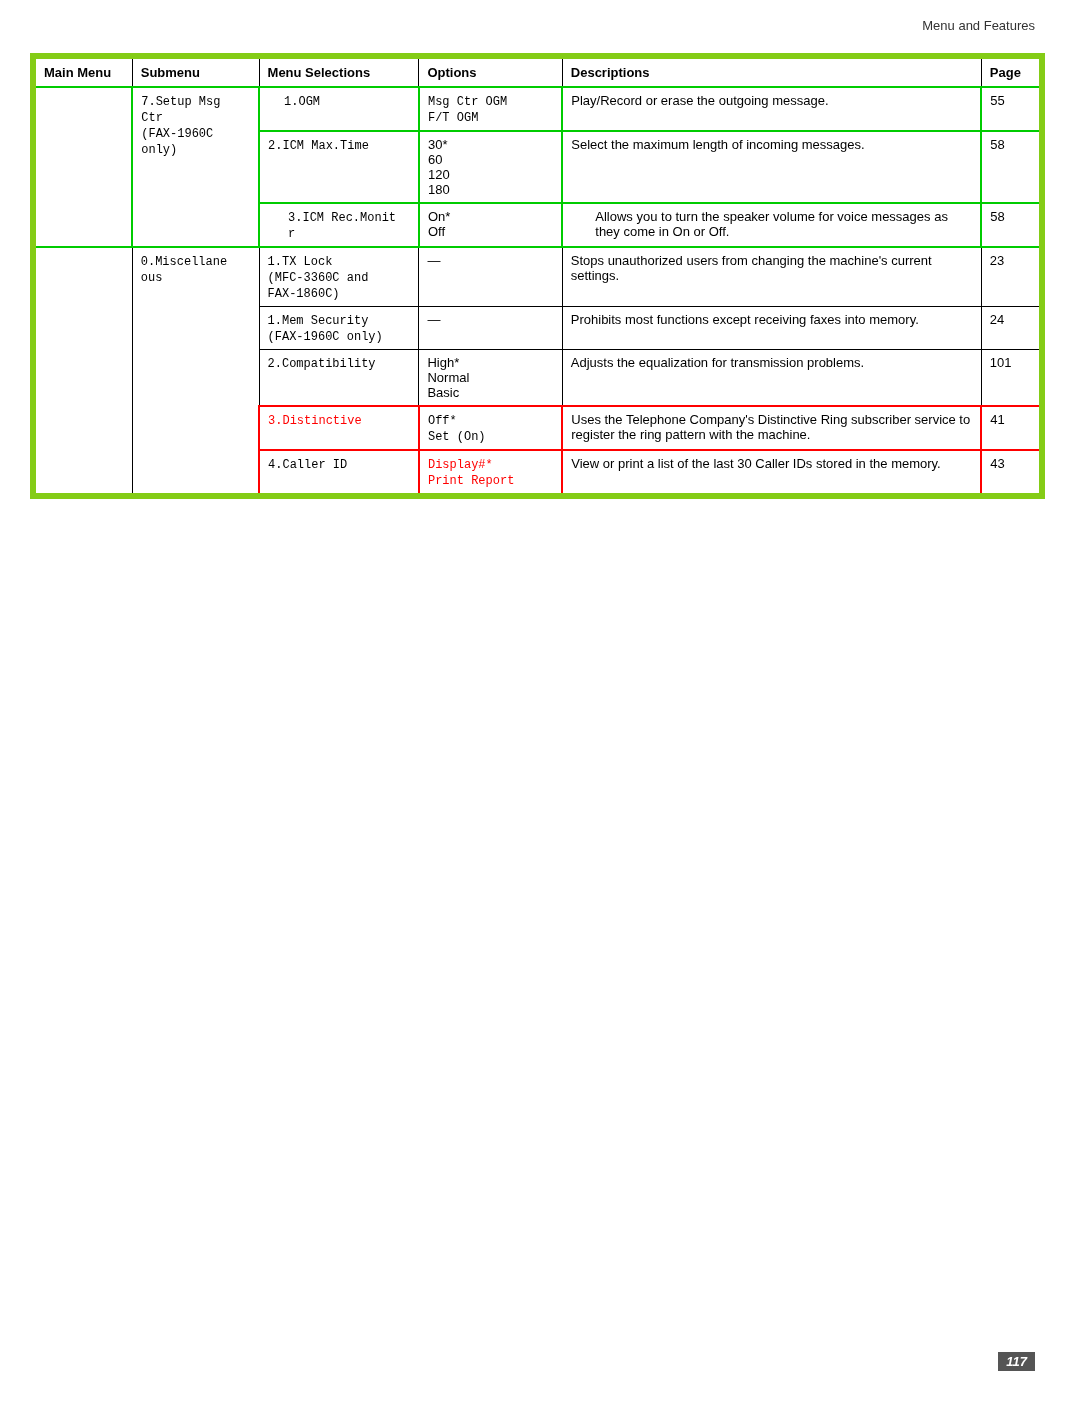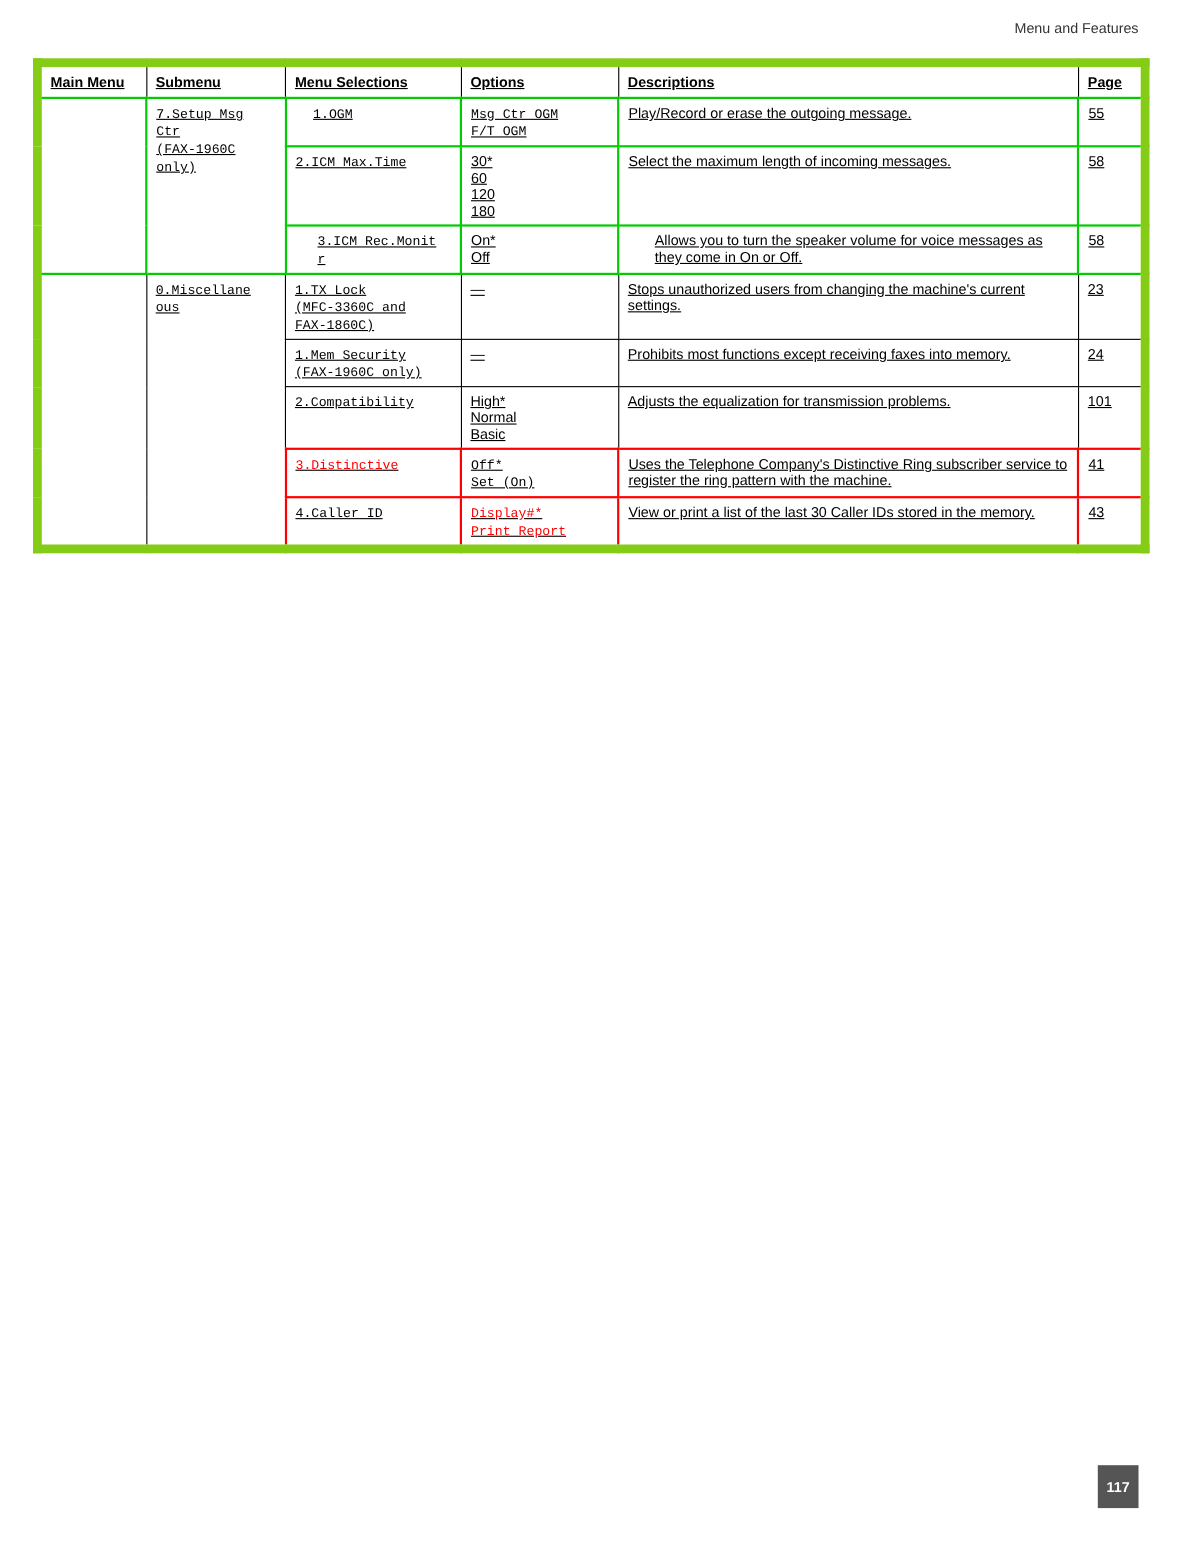--- a/index.html
+++ b/index.html
@@ -17,22 +17,21 @@
       padding: 18px 40px 10px 16px;
       font-size: 13px;
       color: #333;
     }
     .table-container {
       margin: 10px 30px 0 30px;
     }
     table {
       border-collapse: collapse;
       width: 100%;
-      border: 8px solid #84cc16;
-      text-decoration: underline;
+      border: 6px solid #84cc16;
     }
     th {
       border: 1px solid #000;
       padding: 6px 8px;
       font-weight: bold;
       font-size: 13px;
       background: #fff;
       vertical-align: middle;
       text-align: left;
     }
@@ -53,22 +52,23 @@
       position: absolute;
       bottom: 30px;
       right: 40px;
       font-size: 13px;
       font-weight: bold;
     }
     .page-num-box {
       display: inline-block;
       background: #555;
       color: #fff;
-      padding: 12px 8px;
+      padding: 2px 8px;
       font-size: 13px;
+      font-style: italic;
     }
   </style>
 </head>
 <body>
 
 <div class="page-header">
   <span>Menu and Features</span>
 </div>
 
 <div class="table-container">

